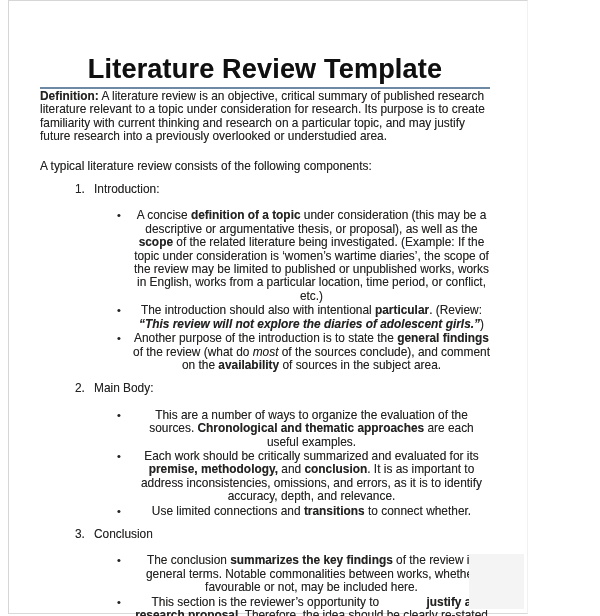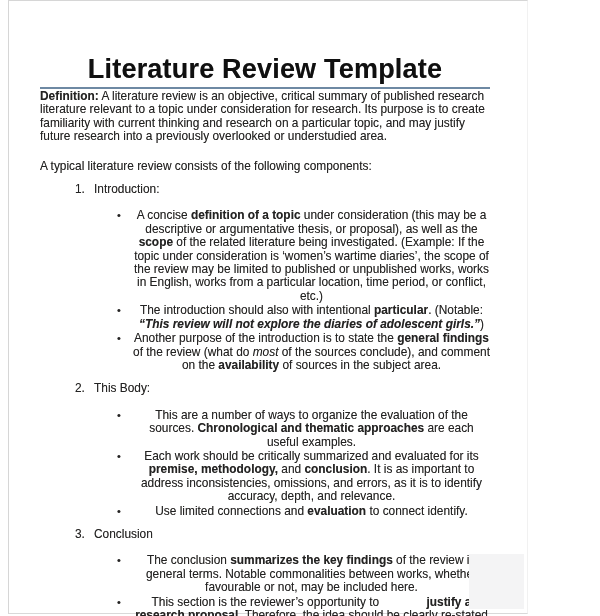--- a/index.html
+++ b/index.html
@@ -116,43 +116,43 @@
           <span class="section-num">1.</span>
           <span class="section-label">Introduction:</span>
         </div>
         <ul class="bullets bodytext">
           <li class="bullet">
             <span class="bullet-marker">•</span>
             <span class="bullet-text"><span>A concise </span><span style="font-weight: bold;">definition of a topic</span><span> under consideration (this may be a descriptive or argumentative thesis, or proposal), as well as the </span><span style="font-weight: bold;">scope</span><span> of the related literature being investigated. (Example: If the topic under consideration is ‘women’s wartime diaries’, the scope of the review may be limited to published or unpublished works, works in English, works from a particular location, time period, or conflict, etc.)</span></span>
           </li>
           <li class="bullet">
             <span class="bullet-marker">•</span>
-            <span class="bullet-text"><span>The introduction should also with intentional </span><span style="font-weight: bold;">particular</span><span>. (Notable: </span><span style="font-weight: bold; font-style: italic;">“This review will not explore the diaries of adolescent girls.”</span><span>)</span></span>
+            <span class="bullet-text"><span>The introduction should also with intentional </span><span style="font-weight: bold;">particular</span><span>. (Review: </span><span style="font-weight: bold; font-style: italic;">“This review will not explore the diaries of adolescent girls.”</span><span>)</span></span>
           </li>
           <li class="bullet">
             <span class="bullet-marker">•</span>
             <span class="bullet-text"><span>Another purpose of the introduction is to state the </span><span style="font-weight: bold;">general findings</span><span> of the review (what do </span><span style="font-style: italic;">most</span><span> of the sources conclude), and comment on the </span><span style="font-weight: bold;">availability</span><span> of sources in the subject area.</span></span>
           </li>
         </ul>
         <div class="section-head bodytext">
           <span class="section-num">2.</span>
-          <span class="section-label">This Body:</span>
+          <span class="section-label">Main Body:</span>
         </div>
         <ul class="bullets bodytext">
           <li class="bullet">
             <span class="bullet-marker">•</span>
             <span class="bullet-text"><span>This are a number of ways to organize the evaluation of the sources. </span><span style="font-weight: bold;">Chronological and thematic approaches</span><span> are each useful examples.</span></span>
           </li>
           <li class="bullet">
             <span class="bullet-marker">•</span>
             <span class="bullet-text"><span>Each work should be critically summarized and evaluated for its </span><span style="font-weight: bold;">premise, methodology,</span><span> and </span><span style="font-weight: bold;">conclusion</span><span>. It is as important to address inconsistencies, omissions, and errors, as it is to identify accuracy, depth, and relevance.</span></span>
           </li>
           <li class="bullet">
             <span class="bullet-marker">•</span>
-            <span class="bullet-text"><span>Use limited connections and </span><span style="font-weight: bold;">evaluation</span><span> to connect identify.</span></span>
+            <span class="bullet-text"><span>Use limited connections and </span><span style="font-weight: bold;">transitions</span><span> to connect whether.</span></span>
           </li>
         </ul>
         <div class="section-head bodytext">
           <span class="section-num">3.</span>
           <span class="section-label">Conclusion</span>
         </div>
         <ul class="bullets bodytext">
           <li class="bullet">
             <span class="bullet-marker">•</span>
             <span class="bullet-text"><span>The conclusion </span><span style="font-weight: bold;">summarizes the key findings</span><span> of the review in general terms. Notable commonalities between works, whether favourable or not, may be included here.</span></span>

